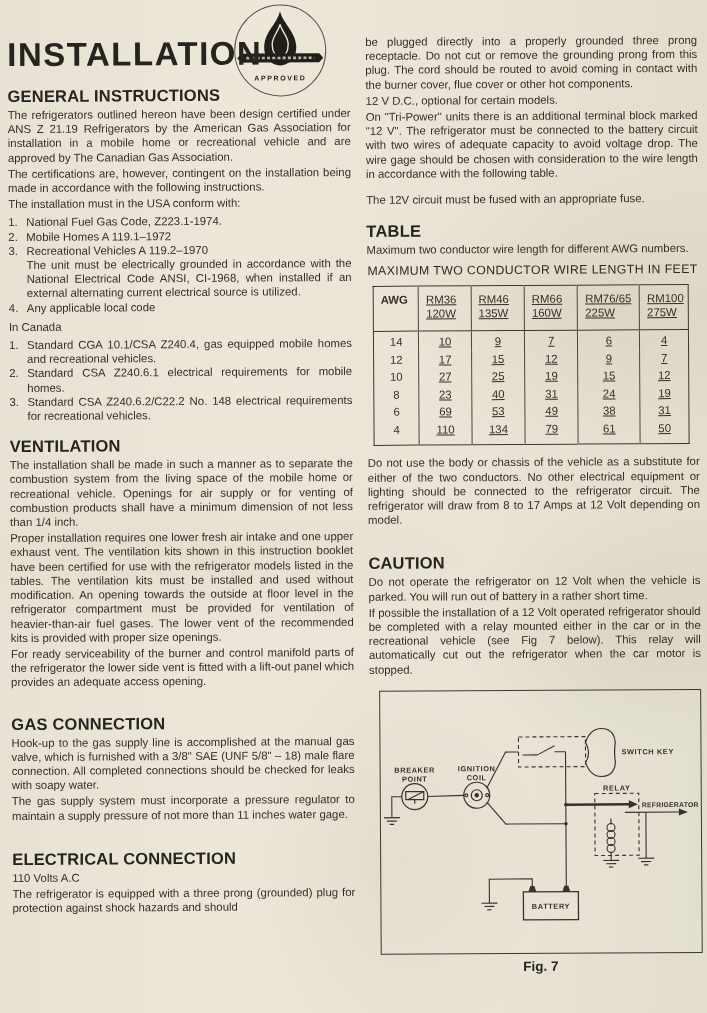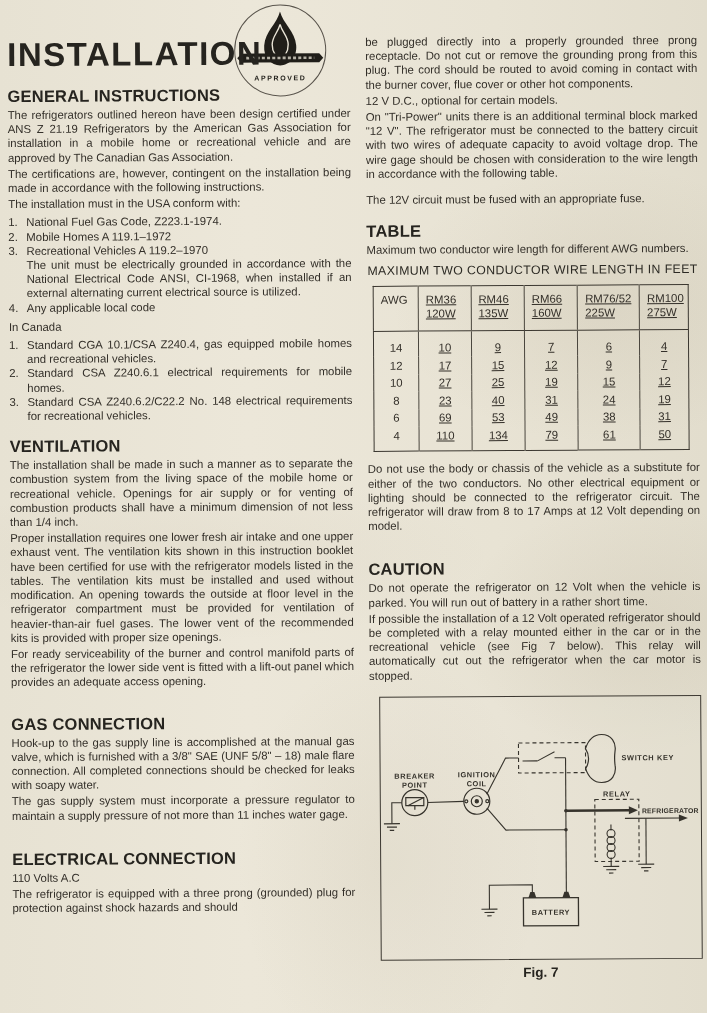--- a/index.html
+++ b/index.html
@@ -55,21 +55,21 @@
   table.wire th{
     font-weight:400;text-align:left;vertical-align:top;
     padding:6px 4px 10px 7px;border-bottom:1.6px solid #3c3831;
     font-size:11.4px;line-height:14px;
   }
   table.wire th .w2{display:block;}
   table.wire th + th, table.wire td + td{border-left:1.2px solid #4a463e;text-decoration:underline;}
   table.wire td{
     text-align:center;padding:1.5px 2px;line-height:14.5px;
   }
-  table.wire tr.first td{padding-top:9px;}
+  table.wire tr.first td{padding-top:3px;}
   table.wire tr.last td{padding-bottom:8px;}
   .fig-box{
     position:relative;margin:14px 0 0 10px;width:320px;height:262px;
     border:1.6px solid #3c3831;background:rgba(255,255,255,0.06);
   }
   .fig-caption{
     margin:5px 0 0 0;width:340px;text-align:center;
     font-size:13.5px;font-weight:700;color:#26241f;
   }
   .logo{position:absolute;left:236px;top:1px;width:94px;height:98px;}
@@ -157,25 +157,25 @@
     <p>On "Tri-Power" units there is an additional terminal block marked "12 V". The refrigerator must be connected to the battery circuit with two wires of adequate capacity to avoid voltage drop. The wire gage should be chosen with consideration to the wire length in accordance with the following table.</p>
     <p style="margin-top:12px;">The 12V circuit must be fused with an appropriate fuse.</p>
 
     <h2 class="table-head">TABLE</h2>
     <p>Maximum two conductor wire length for different AWG numbers.</p>
     <div class="tbl-title">MAXIMUM TWO CONDUCTOR WIRE LENGTH IN FEET</div>
 
     <table class="wire">
       <thead>
         <tr>
-          <th style="width:42px;"><span>AWG</span><span class="w2"></span></th>
+          <th style="width:42px;font-weight:bold;"><span>AWG</span><span class="w2"></span></th>
           <th style="width:55px;"><span>RM36</span><span class="w2">120W</span></th>
           <th style="width:57px;"><span>RM46</span><span class="w2">135W</span></th>
           <th style="width:57px;"><span>RM66</span><span class="w2">160W</span></th>
-          <th style="width:55px;"><span>RM76/52</span><span class="w2">225W</span></th>
+          <th style="width:55px;"><span>RM76/65</span><span class="w2">225W</span></th>
           <th><span>RM100</span><span class="w2">275W</span></th>
         </tr>
       </thead>
       <tbody>
             <tr class="first">
               <td>14</td>
               <td>10</td>
               <td>9</td>
               <td>7</td>
               <td>6</td>

